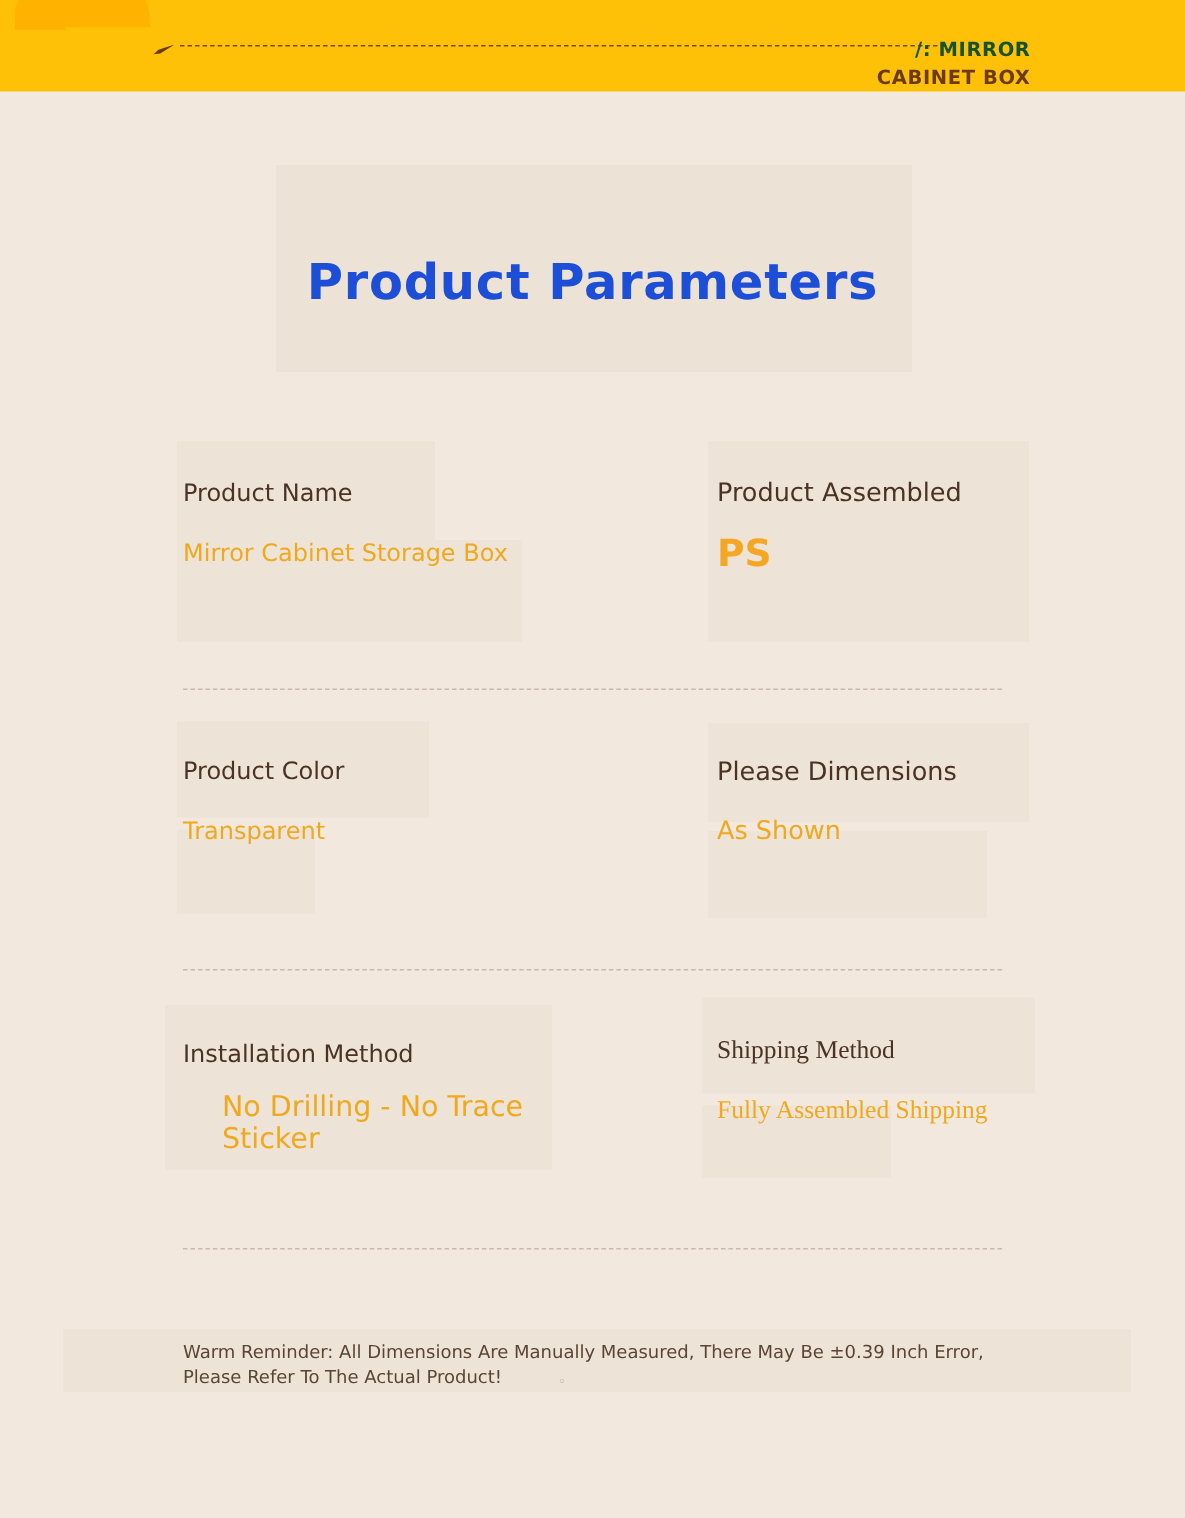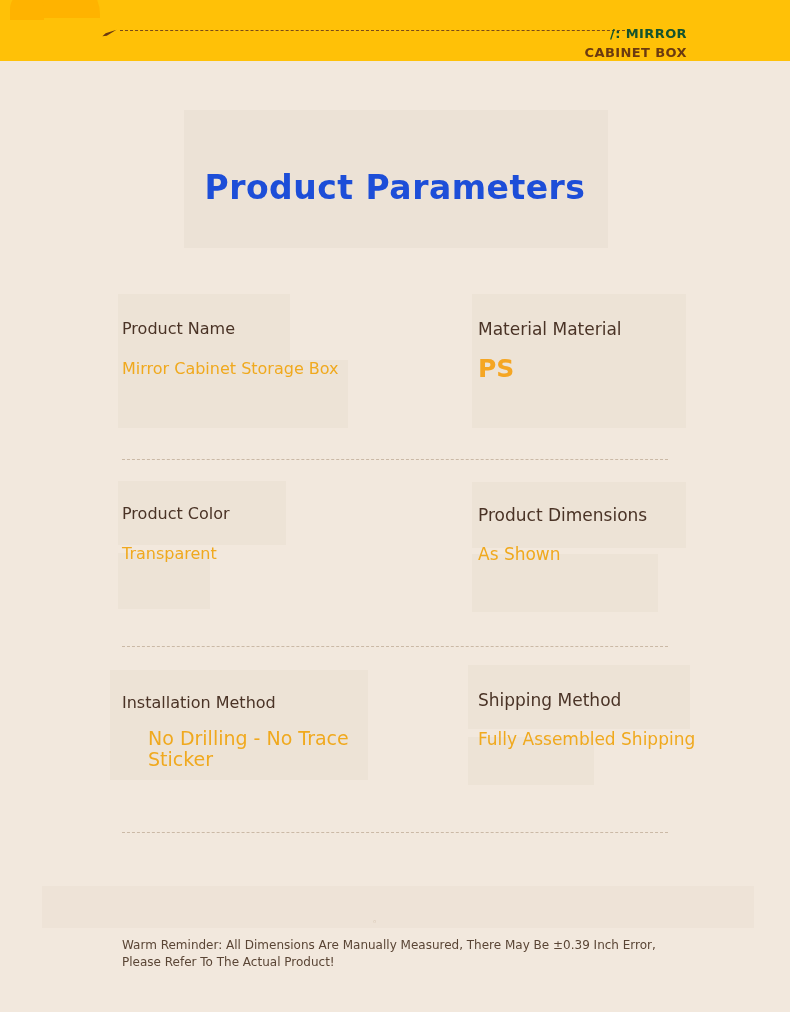--- a/index.html
+++ b/index.html
@@ -180,21 +180,20 @@
     background: rgba(232, 221, 208, 0.45);
   }
   .footer-note {
     position: absolute;
     left: 122px;
     top: 893px;
     width: 548px;
     font-size: 12px;
     line-height: 17px;
     color: #5a4535;
-    margin-top: 44px;
   }
   .footer-dot {
     position: absolute;
     left: 372px;
     top: 917px;
     font-size: 9px;
     color: #c8b49c;
   }
 </style>
 </head>
@@ -222,53 +221,53 @@
   <div class="row">
     <div class="cell left">
       <div class="plate" style="left:-4px; top:-24px; width:172px; height:66px;"></div>
       <div class="plate" style="left:-4px; top:42px; width:230px; height:68px;"></div>
       <div class="label">Product Name</div>
       <div class="value">Mirror Cabinet Storage Box</div>
     </div>
     <div class="cell right">
       <div class="plate" style="left:-6px; top:-24px; width:214px; height:70px;"></div>
       <div class="plate" style="left:-6px; top:46px; width:214px; height:64px;"></div>
-      <div class="label big">Material Material</div>
+      <div class="label big">Product Assembled</div>
       <div class="value ps">PS</div>
     </div>
   </div>
 
   <div class="divider" style="top:141px;"></div>
 
   <div class="row">
     <div class="cell left" style="top:-2px;">
       <div class="plate" style="left:-4px; top:-22px; width:168px; height:64px;"></div>
       <div class="plate" style="left:-4px; top:50px; width:92px; height:56px;"></div>
       <div class="label">Product Color</div>
       <div class="value">Transparent</div>
     </div>
     <div class="cell right" style="top:-1px;">
       <div class="plate" style="left:-6px; top:-22px; width:214px; height:66px;"></div>
       <div class="plate" style="left:-6px; top:50px; width:186px; height:58px;"></div>
-      <div class="label big">Product Dimensions</div>
+      <div class="label big">Please Dimensions</div>
       <div class="value big">As Shown</div>
     </div>
   </div>
 
   <div class="divider" style="top:328px;"></div>
 
   <div class="row">
     <div class="cell left">
       <div class="plate" style="left:-12px; top:-22px; width:258px; height:62px;"></div>
       <div class="plate" style="left:-12px; top:40px; width:258px; height:48px;"></div>
       <div class="label">Installation Method</div>
       <div class="value" style="font-size:19px; margin-top:14px;margin-left:26px;">No Drilling - No Trace
 Sticker</div>
     </div>
-    <div class="cell right" style="top:-3px;">
+    <div class="cell right" style="top:-3px;font-family:Liberation Serif, serif;">
       <div class="plate" style="left:-10px; top:-24px; width:222px; height:64px;"></div>
       <div class="plate" style="left:-10px; top:48px; width:126px; height:48px;"></div>
       <div class="label big">Shipping Method</div>
       <div class="value big">Fully Assembled Shipping</div>
     </div>
   </div>
 
   <div class="divider" style="top:514px;"></div>
 </div>
 

